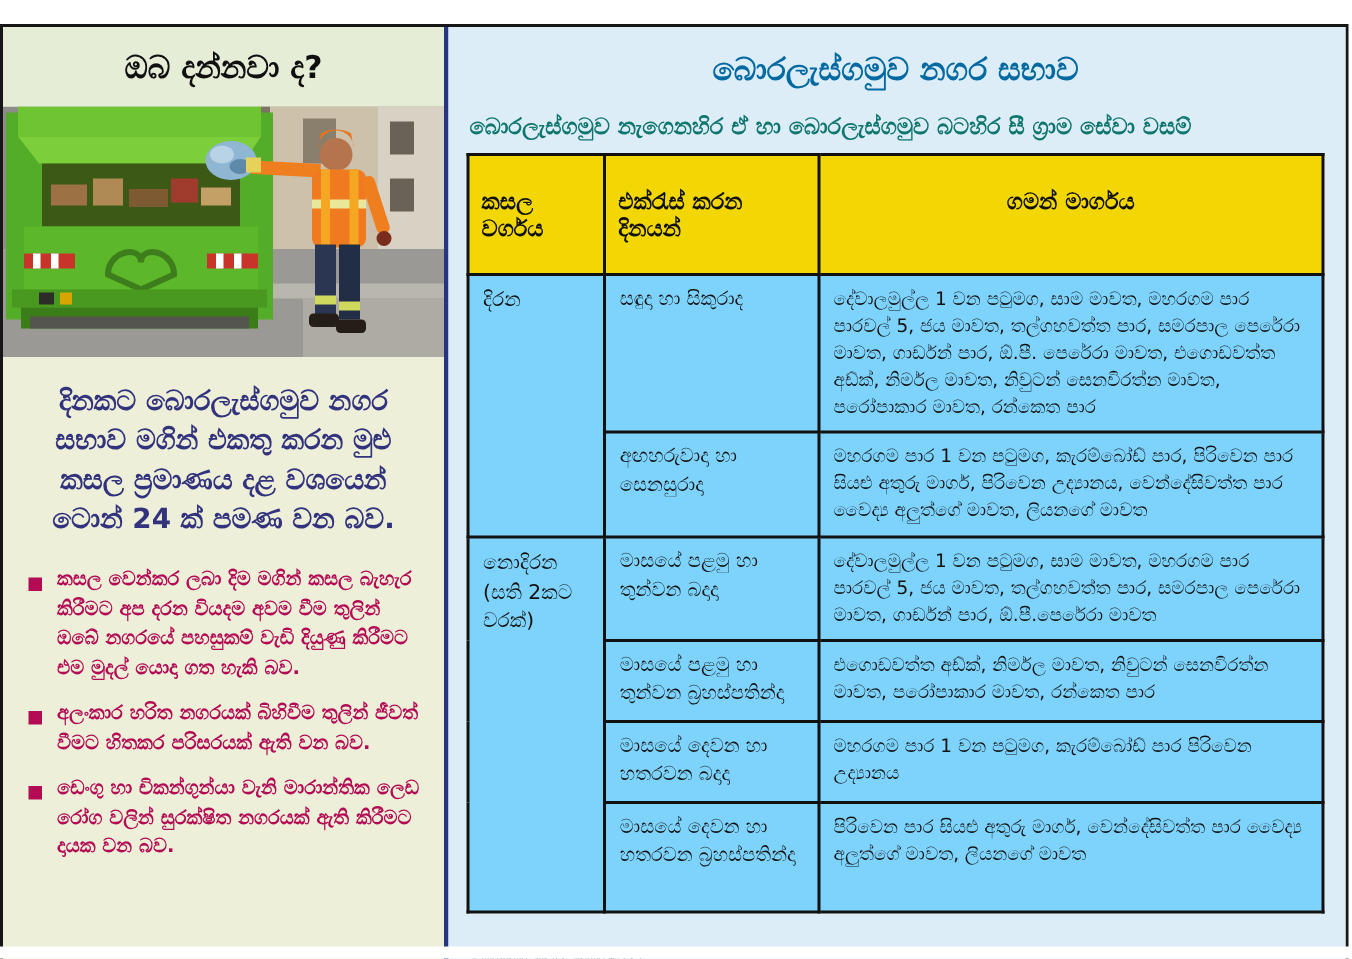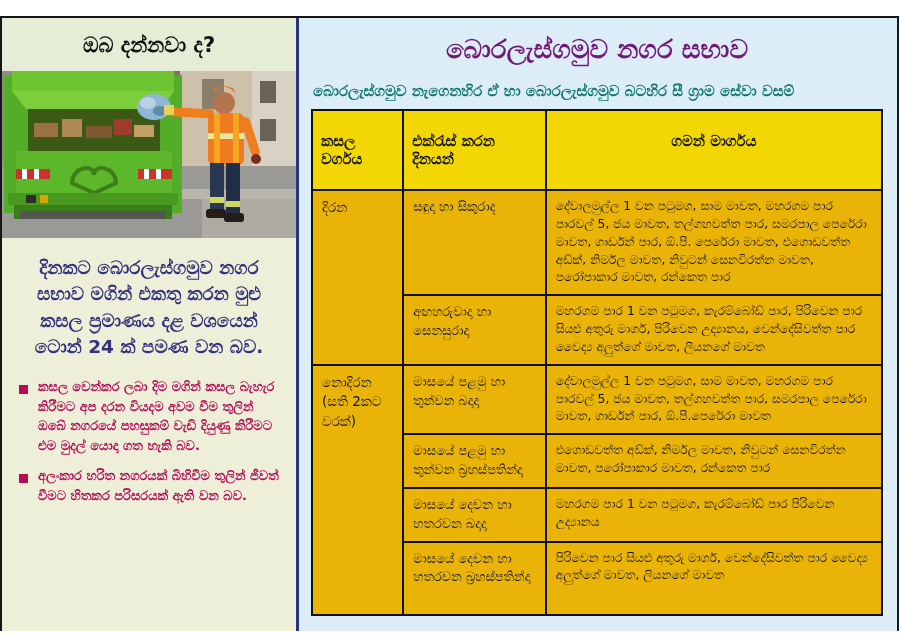--- a/index.html
+++ b/index.html
@@ -15,30 +15,30 @@
   .left-body { flex:1; padding:17px 13px 8px 13px; }
   .highlight { color:#32327d; font-weight:bold; font-size:18.5px; text-align:center; line-height:1.42; margin-bottom:17px; }
   .bullet { display:flex; color:#b30c55; font-weight:bold; font-size:13px; line-height:1.5; margin-bottom:11px; }
   .bullet .sq { width:9px; height:9px; background:#b30c55; margin:8px 10px 0 4px; flex:none; }
 
   
   .divider { width:3px; background:#27357e; }
 
   
   .right-col { flex:1; background:#ddedf8; padding:10px 14px 0 12px; }
-  .r-title { color:#701a75; font-weight:bold; font-size:26px; text-align:center; line-height:1.35; margin-top:4px; }
+  .r-title { color:#0369a1; font-weight:bold; font-size:21px; text-align:center; line-height:1.35; margin-top:4px; }
   .r-subtitle { color:#0f766e; font-weight:bold; font-size:15px; margin:15px 0 9px 2px; }
 
   table.schedule { border-collapse:collapse; width:100%; background:#ffffff; table-layout:fixed; }
   .schedule th, .schedule td { border:2px solid #111111; vertical-align:top; }
   .schedule th { background:#f2d704; color:#111; font-size:15px; font-weight:bold; padding:21px 8px; }
   .schedule th.h1, .schedule th.h2 { text-align:left; }
   .schedule th.h3 { text-align:center; }
   .col-type { width:16%; } .col-days { width:25%; } .col-route { width:59%; }
-  .schedule td { font-size:13px; color:#111; padding:7px 9px; line-height:1.45; background:#eab308; }
+  .schedule td { font-size:13px; color:#111; padding:7px 9px; line-height:1.45; background:#7dd3fc; }
   .schedule td.type { font-size:13.5px; }
   .schedule td.route { font-size:12.3px; }
 
   .contact { margin-top:20px; color:#111; font-size:13.5px; line-height:1.7; }
   .contact .c-head { margin-left:2px; }
   .c-row { display:flex; margin-left:16px; }
   .c-role { width:158px; flex:none; }
 
   .footer-strip { position:absolute; left:0; bottom:0; width:901px; height:8px; background:#ffffff; }
 </style>
@@ -126,20 +126,24 @@
         <p class="highlight">දිනකට බොරලැස්ගමුව නගර සභාව මගින් එකතු කරන මුළු කසල ප්‍රමාණය දළ වශයෙන් ටොන් 24 ක් පමණ වන බව.</p>
 
         <div class="bullet">
           <span class="sq"></span>
           <span>කසල වෙන්කර ලබා දිම මගින් කසල බැහැර කිරීමට අප දරන වියදම අවම වීම තුලින් ඔබේ නගරයේ පහසුකම් වැඩි දියුණු කිරීමට එම මුදල් යොදා ගත හැකි බව.</span>
         </div>
         <div class="bullet">
           <span class="sq"></span>
           <span>අලංකාර හරිත නගරයක් බිහිවීම තුලින් ජීවත් වීමට හිතකර පරිසරයක් ඇති වන බව.</span>
         </div>
+        <div class="bullet">
+          <span class="sq"></span>
+          <span>ඩෙංගු හා චිකන්ගුන්යා වැනි මාරාන්තික ලෙඩ රෝග වලින් සුරක්ෂිත නගරයක් ඇති කිරීමට දායක වන බව.</span>
+        </div>
       </div>
     </div>
 
     <div class="divider"></div>
 
     <div class="right-col">
       <div class="r-title">
         <div>බොරලැස්ගමුව නගර සභාව</div>
       </div>
       <div class="r-subtitle">බොරලැස්ගමුව නැගෙනහිර ඒ හා බොරලැස්ගමුව බටහිර සී ග්‍රාම සේවා වසම්</div>

